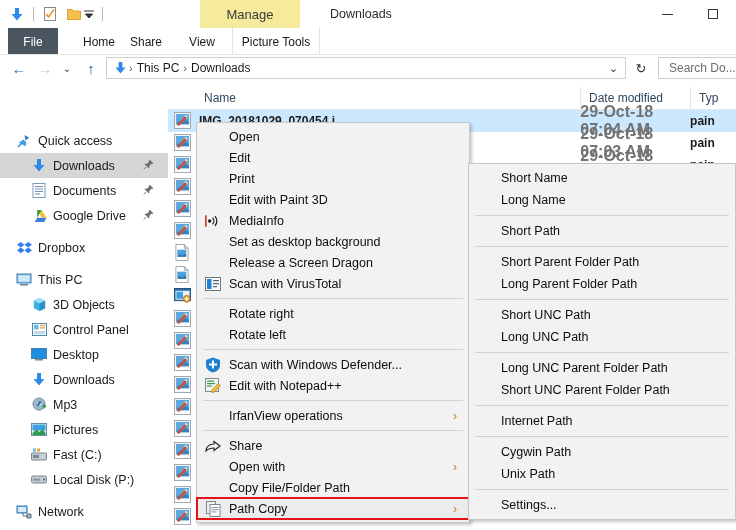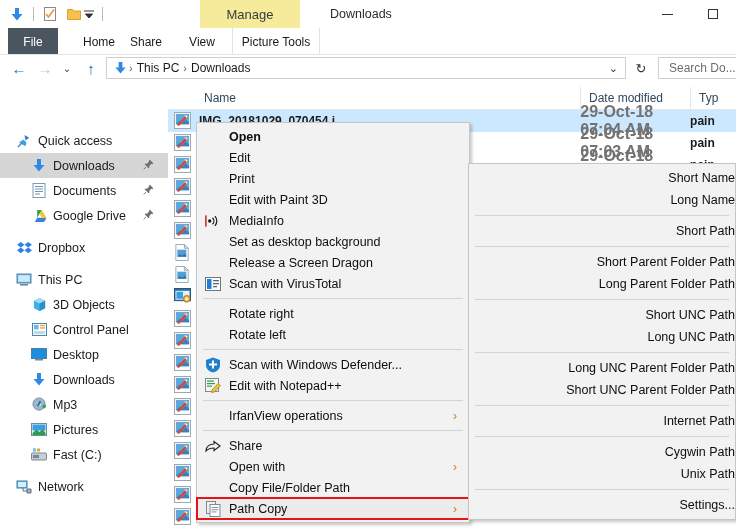--- a/index.html
+++ b/index.html
@@ -110,27 +110,27 @@
     position:absolute; background:#f2f2f2; border:1px solid #c6c6c6;
     box-shadow: 2px 2px 3px rgba(0,0,0,0.22);
     padding: 3px 0;
   }
   #ctx-main { left:196px; top:122px; width:274px; }
   #ctx-sub  { left:468px; top:163px; width:268px; }
   .mi { position:relative; height:21px; display:flex; align-items:center; font-size:12.5px; color:#0d0d0d; }
   .mi .micon { width:16px; height:16px; flex:0 0 16px; margin-left:8px; margin-right:8px;
                display:inline-flex; align-items:center; justify-content:center; }
   .mi .mlabel { white-space:nowrap; }
-  .mi.bold .mlabel { font-weight:bold; }
+  .mi.bold .mlabel { font-weight:normal; }
   .mi .arrow { position:absolute; right:12px; color:#c77b2b; font-size:12px; }
   .mi.highlight { outline:2px solid #e2141a; outline-offset:-1px; background:#ececec; }
   .msep { height:1px; background:#d3d3d3; margin:4px 6px; }
 
   
-  #ctx-sub .mi { height:22px; padding-left:32px;justify-content:flex-end; }
+  #ctx-sub .mi { height:22px; padding-left:32px; }
 </style>
 </head>
 <body>
 
 <div id="app">
 
   <div class="titlebar">
     <div class="qat">
       <span class="icon-box">
         <svg width="14" height="15" viewBox="0 0 14 15">
@@ -349,20 +349,30 @@
           <svg width="16" height="13" viewBox="0 0 16 13">
             <rect x="0.5" y="5" width="15" height="7" rx="1" fill="#c7cfd5" stroke="#7a878f"></rect>
             <rect x="2" y="7" width="6" height="3" fill="#6e8ba0"></rect>
             <rect x="2" y="0.5" width="3" height="3" fill="#3aa0e0"></rect>
             <rect x="6" y="0.5" width="3" height="3" fill="#f0a03a"></rect>
             <rect x="2" y="1.2" width="3" height="1.4" fill="#fff" opacity=".5"></rect>
           </svg>
         </span>
         <span>Fast (C:)</span>
       </div>
+      <div class="nav-item indent1">
+        <span class="ico">
+          <svg width="16" height="11" viewBox="0 0 16 11">
+            <rect x="0.5" y="2" width="15" height="7" rx="1.5" fill="#c2cad1" stroke="#7a878f"></rect>
+            <rect x="2" y="4.5" width="7" height="2.2" fill="#8b979e"></rect>
+            <circle cx="13" cy="5.6" r="1" fill="#4f5a61"></circle>
+          </svg>
+        </span>
+        <span>Local Disk (P:)</span>
+      </div>
       <div class="navgap"></div>
       <div class="nav-item indent0">
         <span class="ico">
           <svg width="16" height="14" viewBox="0 0 16 14">
             <rect x="1" y="1" width="10" height="7" fill="#6fb7e8" stroke="#3b7fa8"></rect>
             <rect x="2" y="2" width="8" height="5" fill="#d8eefa"></rect>
             <path d="M11 9h4v4h-4z" fill="#9fb8c9" stroke="#5a7080"></path>
             <path d="M7 8v3h5" stroke="#5a7080" fill="none"></path>
           </svg>
         </span>

